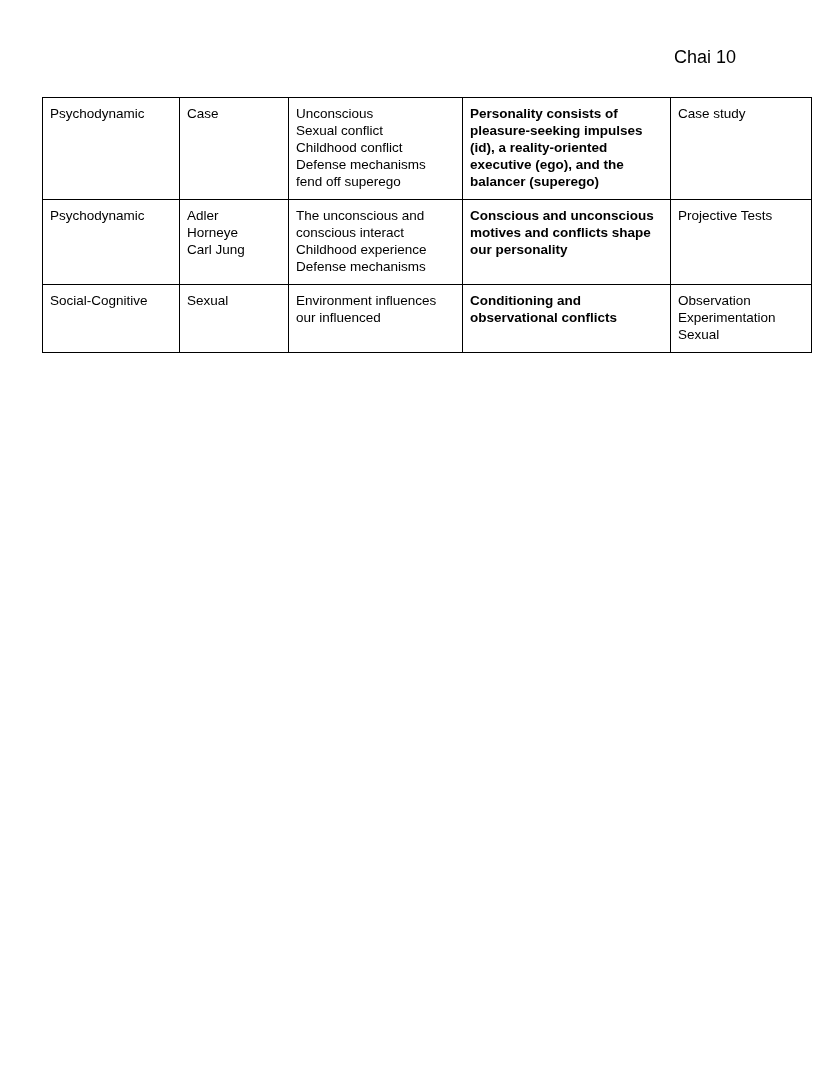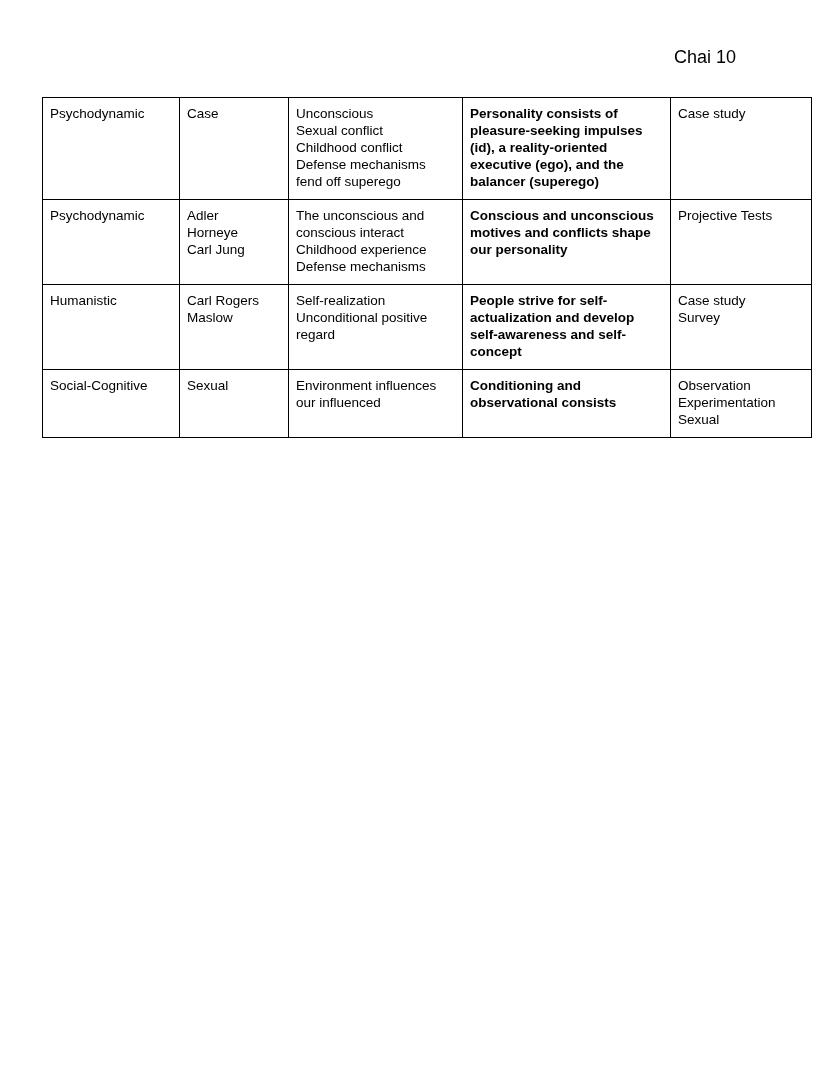--- a/index.html
+++ b/index.html
@@ -71,33 +71,23 @@
           <td class="col-1">Adler
 Horneye
 Carl Jung</td>
           <td class="col-2">The unconscious and conscious interact
 Childhood experience
 Defense mechanisms</td>
           <td class="col-3">Conscious and unconscious motives and conflicts shape our personality</td>
           <td class="col-4">Projective Tests</td>
         </tr>
         <tr>
-          <td class="col-0">Humanistic</td>
-          <td class="col-1">Carl Rogers
-Maslow</td>
-          <td class="col-2">Self-realization
-Unconditional positive regard</td>
-          <td class="col-3">People strive for self-actualization and develop self-awareness and self-concept</td>
-          <td class="col-4">Case study
-Survey</td>
-        </tr>
-        <tr>
           <td class="col-0">Social-Cognitive</td>
           <td class="col-1">Sexual</td>
           <td class="col-2">Environment influences our influenced</td>
-          <td class="col-3">Conditioning and observational consists</td>
+          <td class="col-3">Conditioning and observational conflicts</td>
           <td class="col-4">Observation
 Experimentation
 Sexual</td>
         </tr>
       </tbody>
   </table>
 </div>
 
 </body></html>

